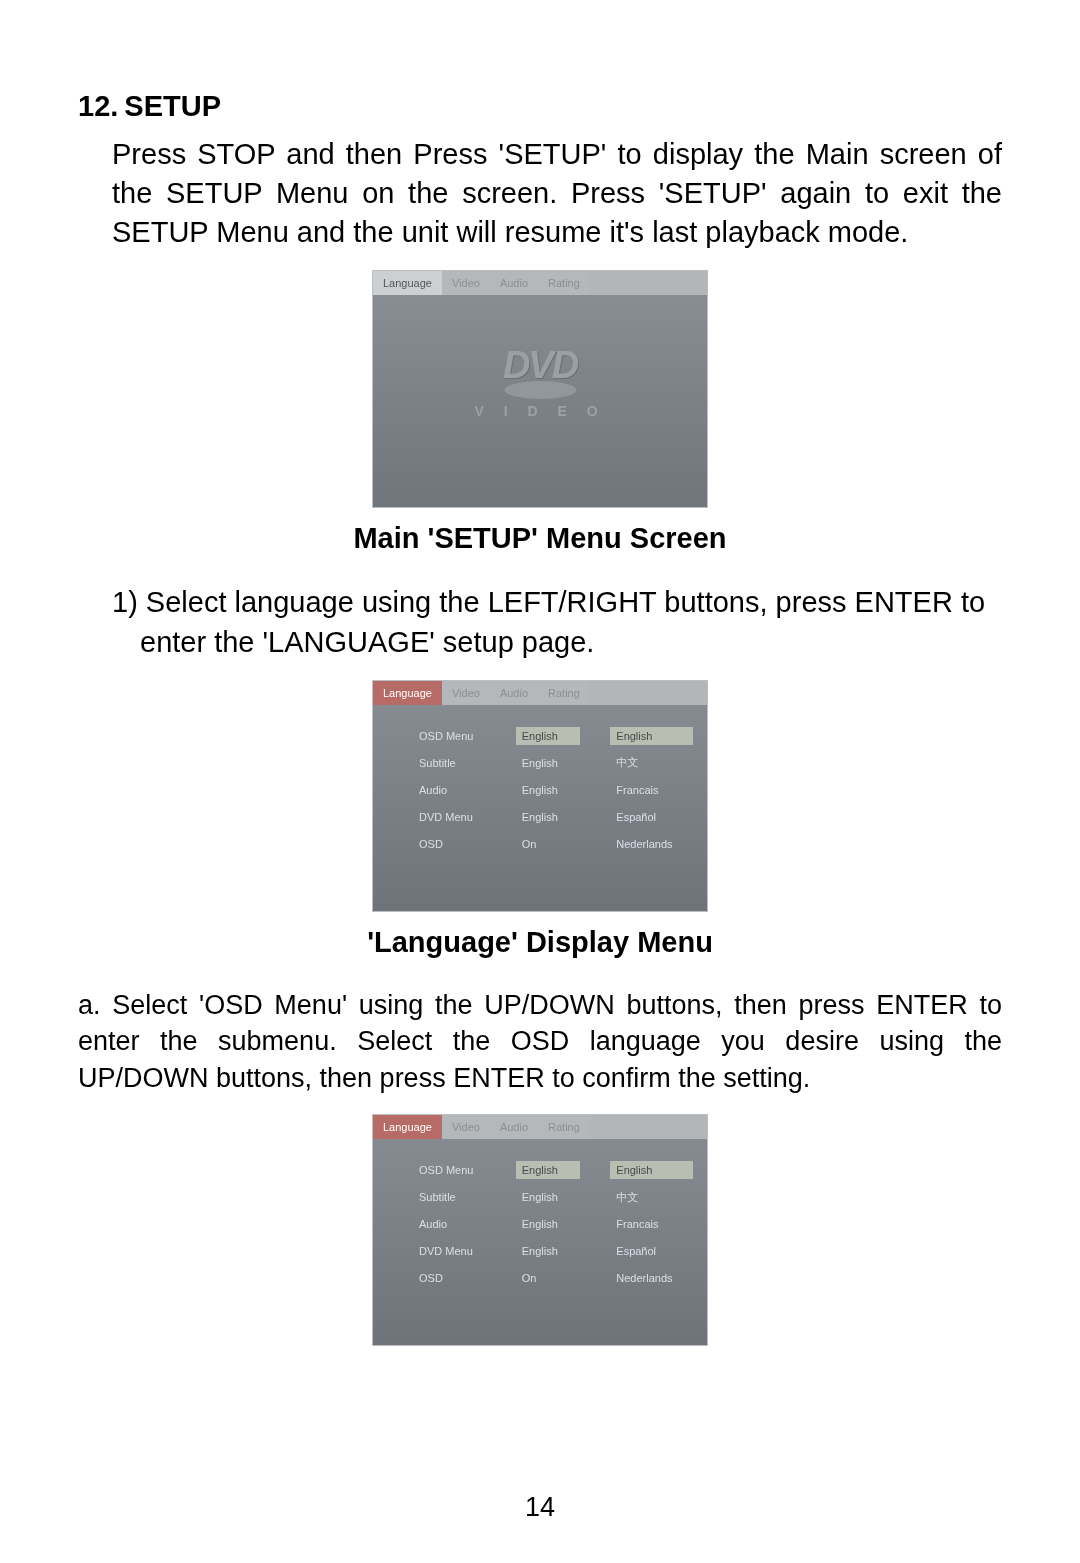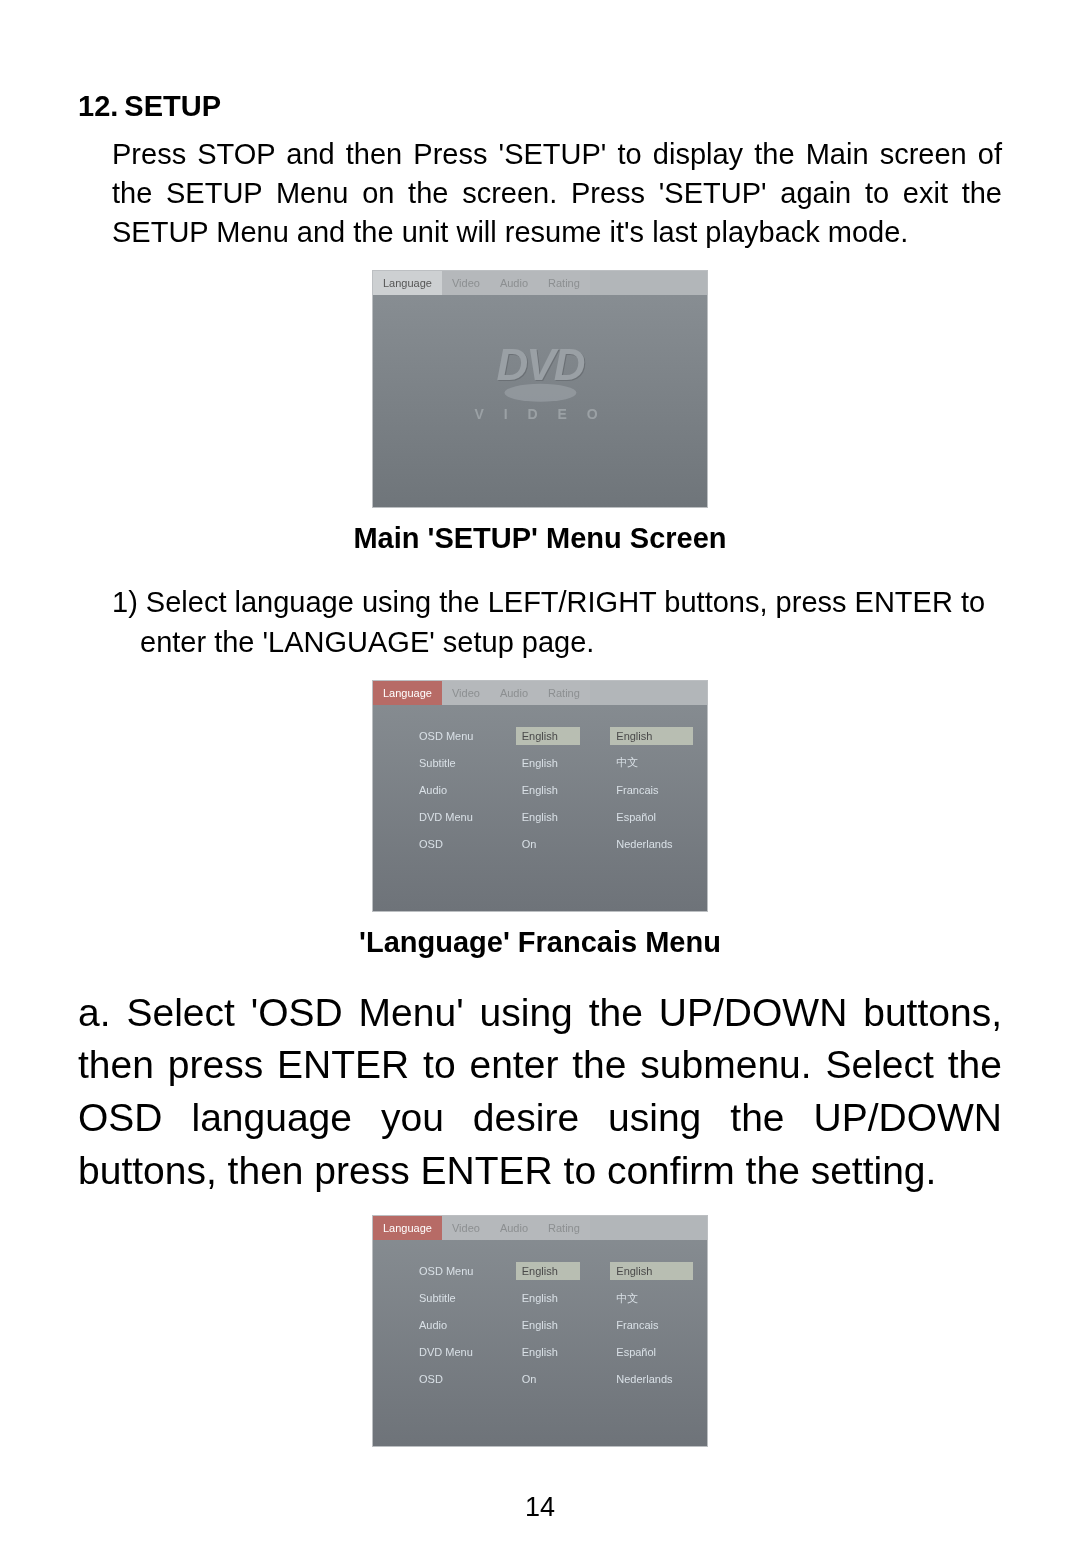--- a/index.html
+++ b/index.html
@@ -25,21 +25,21 @@
     margin-bottom: 12px;
   }
   .body-text {
     font-size: 29px;
     line-height: 1.35;
     text-align: justify;
     margin-left: 34px;
     margin-bottom: 18px;
   }
   .body-text-a {
-    font-size: 39px;
+    font-size: 27px;
     line-height: 1.35;
     text-align: justify;
     margin-bottom: 18px;
   }
   .step-text {
     font-size: 29px;
     line-height: 1.35;
     margin-bottom: 18px;
     text-indent: -28px;
     padding-left: 62px;
@@ -106,21 +106,21 @@
   
   .dvd-center {
     position: absolute;
     top: 50%; left: 50%;
     transform: translate(-50%, -60%);
     text-align: center;
     color: #a7adb1;
     font-weight: bold;
   }
   .dvd-word {
-    font-size: 44px;
+    font-size: 38px;
     font-style: italic;
     letter-spacing: -2px;
     color: #9aa0a5;
     text-shadow: 1px 1px 0 #6b7075;
   }
   .dvd-ellipse {
     width: 72px;
     height: 18px;
     background: #9aa0a5;
     border-radius: 50%;
@@ -228,21 +228,21 @@
       <div class="col col-opt">
         <div class="cell hl2">English</div>
         <div class="cell">中文</div>
         <div class="cell">Francais</div>
         <div class="cell">Español</div>
         <div class="cell">Nederlands</div>
       </div>
     </div>
   </div>
 
-  <div class="caption">'Language' Francais Menu</div>
+  <div class="caption">'Language' Display Menu</div>
 
   <p class="body-text-a">a. Select 'OSD Menu' using the UP/DOWN buttons, then press ENTER to enter  the submenu. Select  the OSD  language you desire using  the UP/DOWN buttons, then press ENTER to confirm the setting.</p>
 
   <div class="screenshot screen-osd">
     <div class="tabs">
       <div class="tab active-dark">Language</div>
       <div class="tab">Video</div>
       <div class="tab">Audio</div>
       <div class="tab">Rating</div>
     </div>

